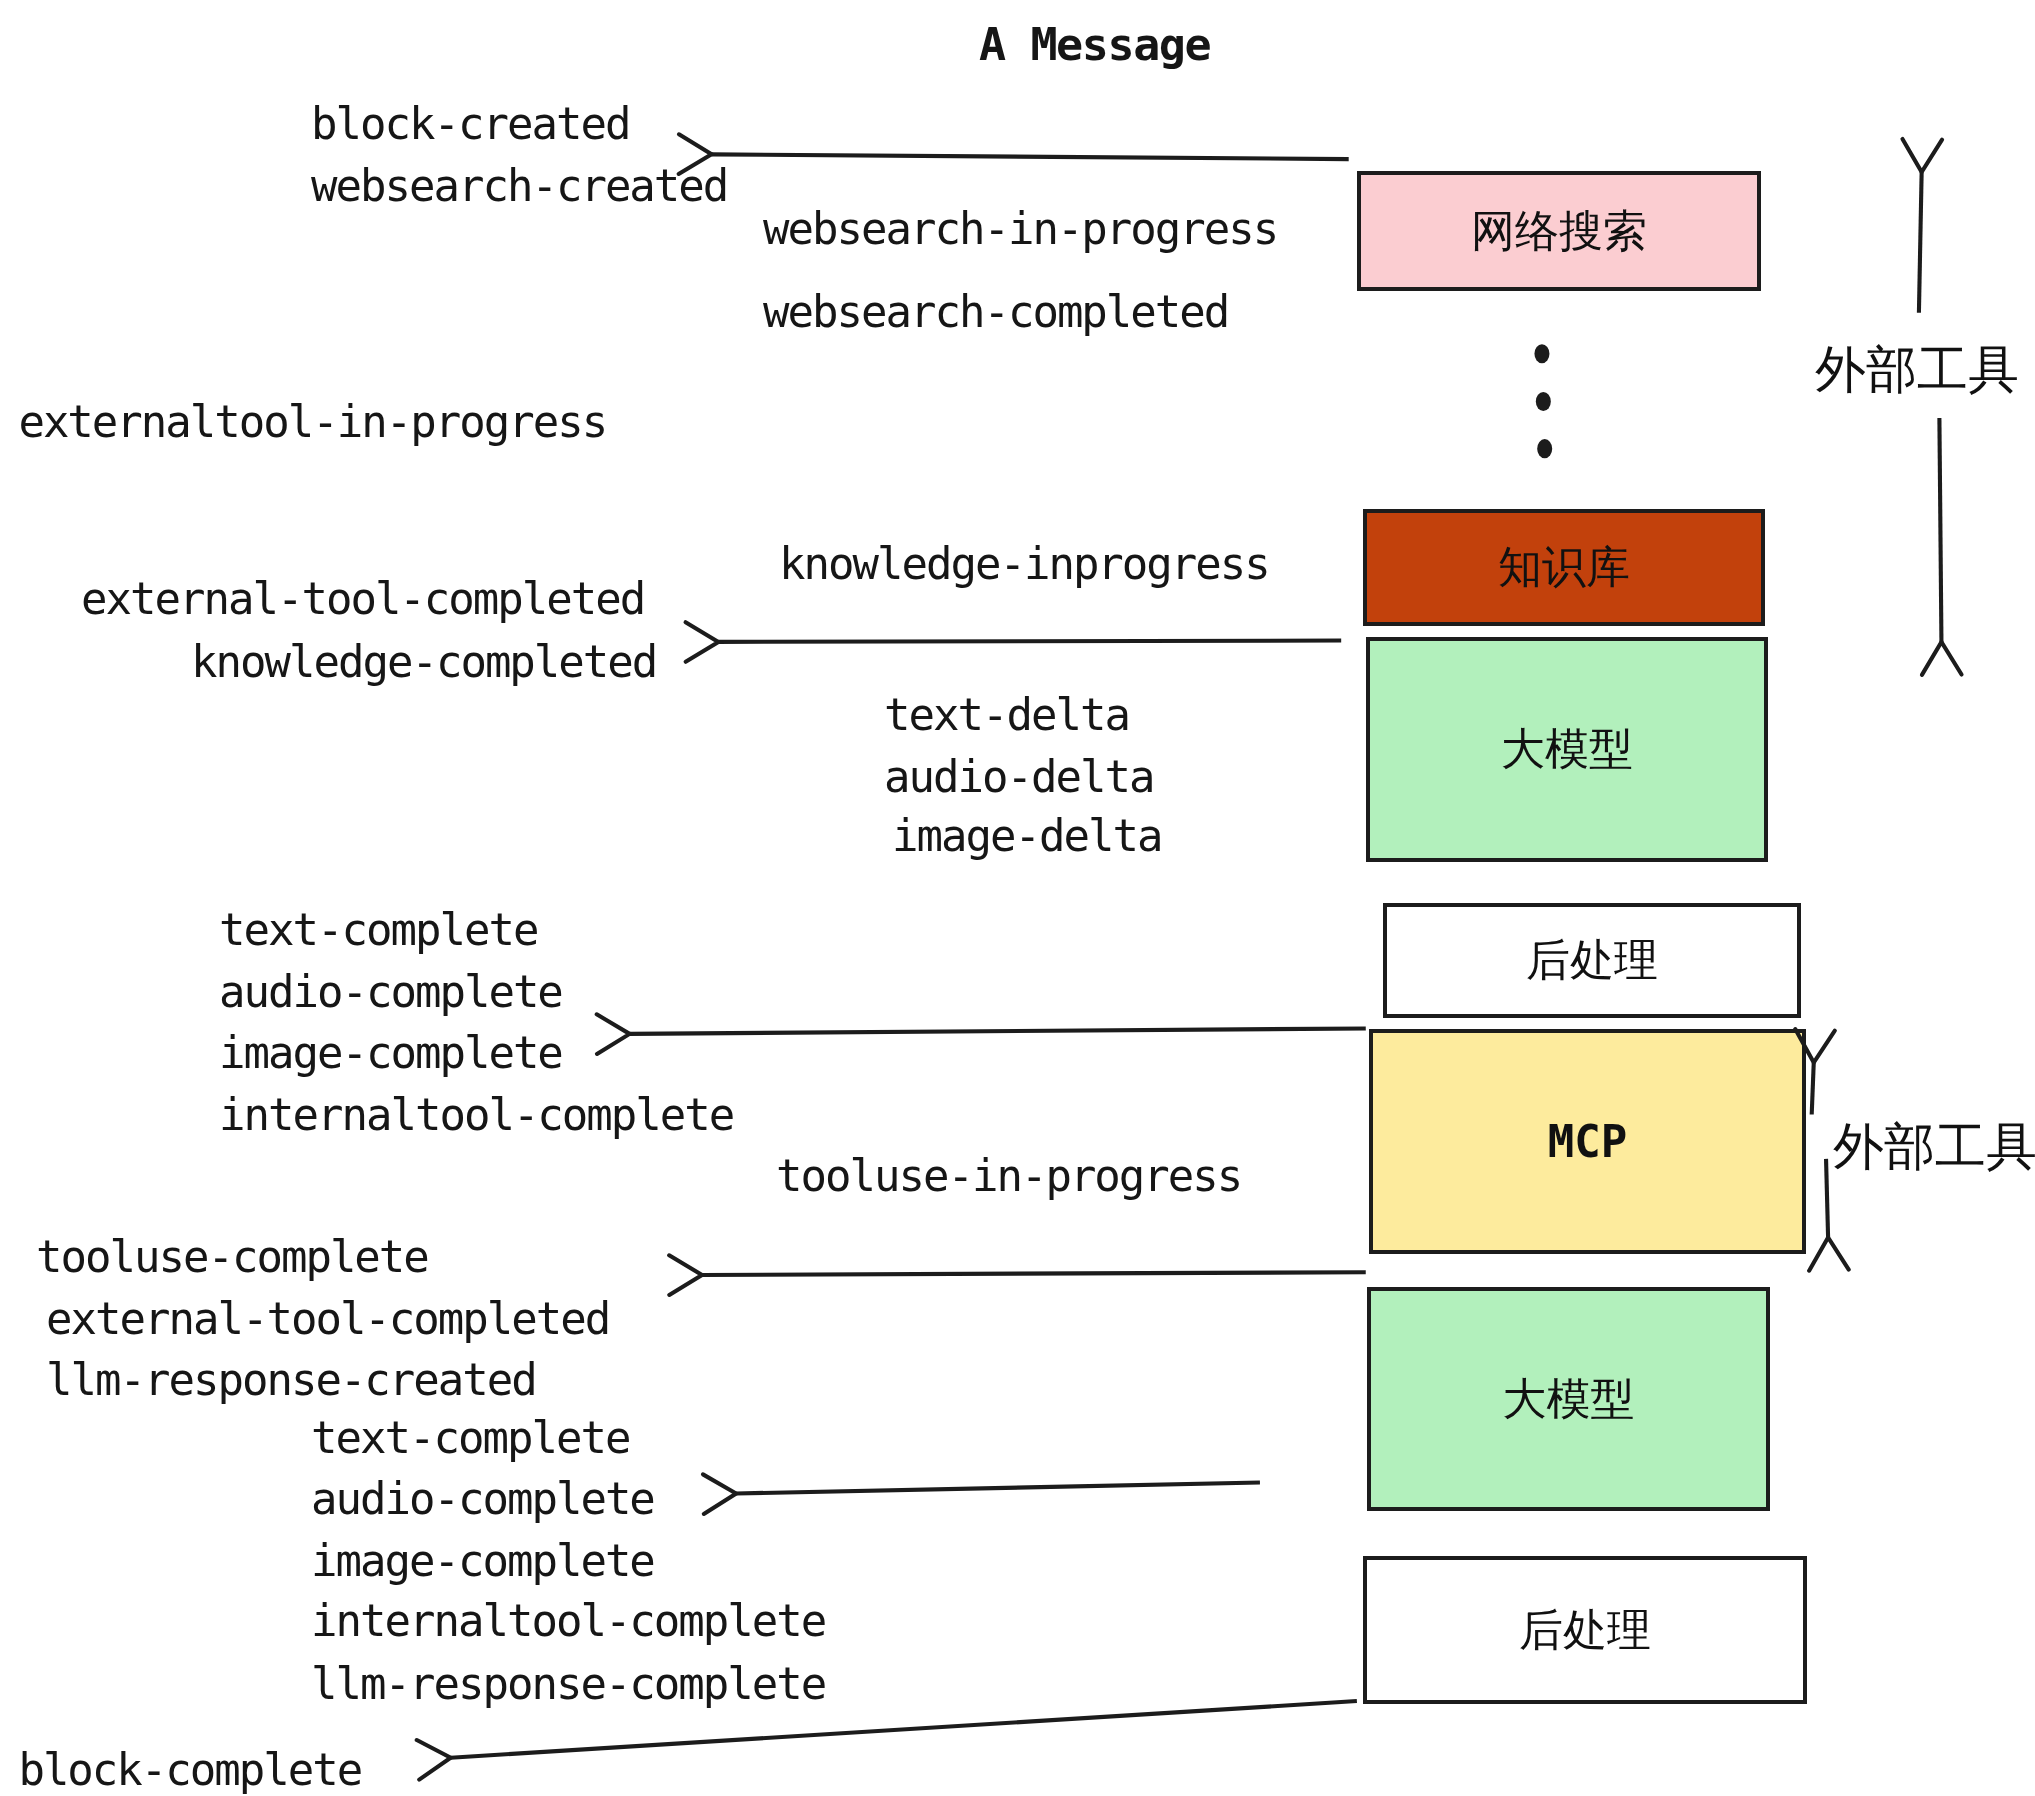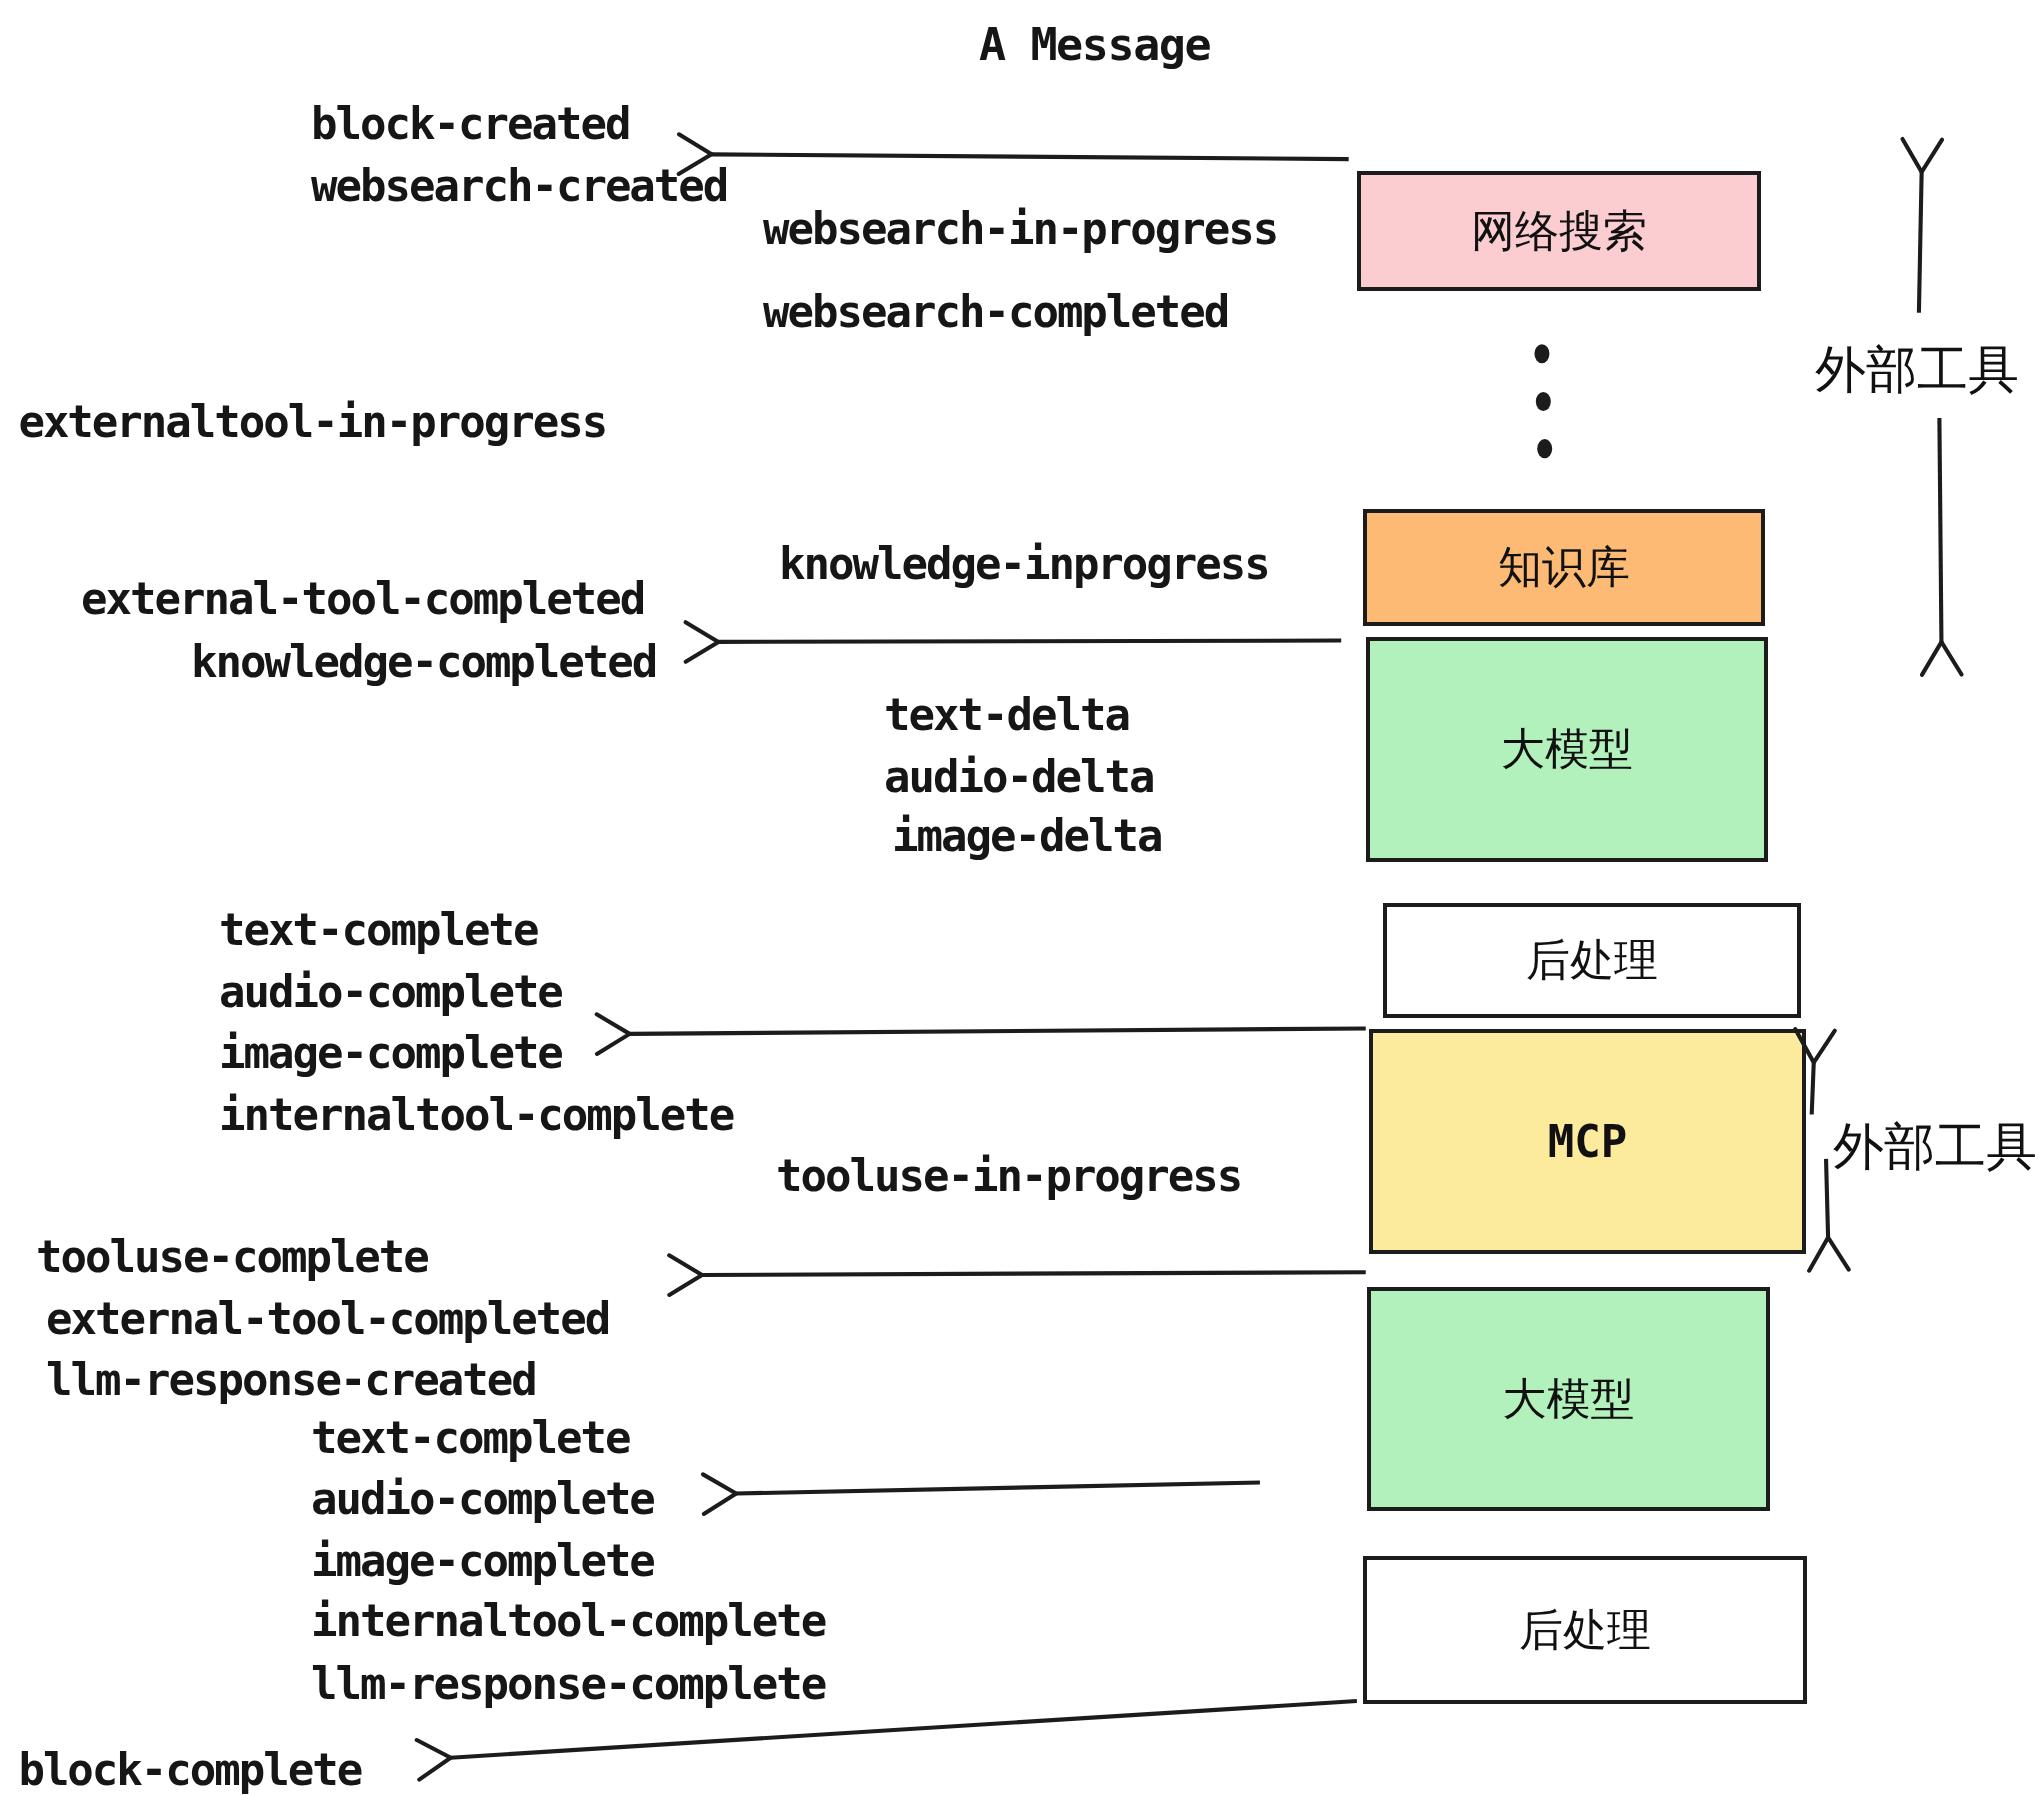--- a/index.html
+++ b/index.html
@@ -3,21 +3,21 @@
 <meta charset="utf-8">
 <style>
   html,body { margin:0; padding:0; background:#ffffff; }
   #canvas {
     position:relative; width:2035px; height:1796px; background:#ffffff;
     overflow:hidden; font-family:"DejaVu Sans Mono", monospace; color:#1a1a1a;border-radius:23px;
   }
   .ev {
     position:absolute; font-family:"DejaVu Sans Mono", monospace;
     font-size:44px; line-height:52px; letter-spacing:-2px;
-    color:#161616; white-space:nowrap; font-weight:700;
+    color:#161616; white-space:nowrap; font-weight:400;
   }
   #title {
     position:absolute; left:979px; top:19px;
     font-family:"DejaVu Sans Mono", monospace; font-size:45px; line-height:52px;
     letter-spacing:-1.4px; color:#161616; font-weight:600; white-space:nowrap;
   }
   .box {
     position:absolute; box-sizing:border-box; border:4.1px solid #1c1c1c;
     display:flex; align-items:center; justify-content:center;
   }
@@ -61,21 +61,21 @@
   <div class="ev" style="left:311px;  top:1412px;">text-complete</div>
   <div class="ev" style="left:311px;  top:1473px;">audio-complete</div>
   <div class="ev" style="left:311px;  top:1535px;">image-complete</div>
   <div class="ev" style="left:311px;  top:1595px;">internaltool-complete</div>
   <div class="ev" style="left:311px;  top:1658px;">llm-response-complete</div>
   <div class="ev" style="left:18.4px;   top:1744px;">block-complete</div>
 
   <div class="box" style="left: 1357px; top: 171px; width: 404px; height: 120px; background: rgb(251, 205, 209);">
     <span class="lbl">网络搜索</span>
   </div>
-  <div class="box" style="left: 1363px; top: 509px; width: 402px; height: 117px; background: #fdba74;">
+  <div class="box" style="left: 1363px; top: 509px; width: 402px; height: 117px; background: #c2410c;">
     <span class="lbl">知识库</span>
   </div>
   <div class="box" style="left: 1366px; top: 637px; width: 402px; height: 225px; background: rgb(178, 240, 188);">
     <span class="lbl">大模型</span>
   </div>
   <div class="box" style="left: 1383px; top: 903px; width: 418px; height: 115px; background: rgb(255, 255, 255);">
     <span class="lbl">后处理</span>
   </div>
   <div class="box" style="left: 1369px; top: 1029px; width: 437px; height: 225px; background: rgb(253, 235, 157);">
     <span class="lbl mono">MCP</span>

